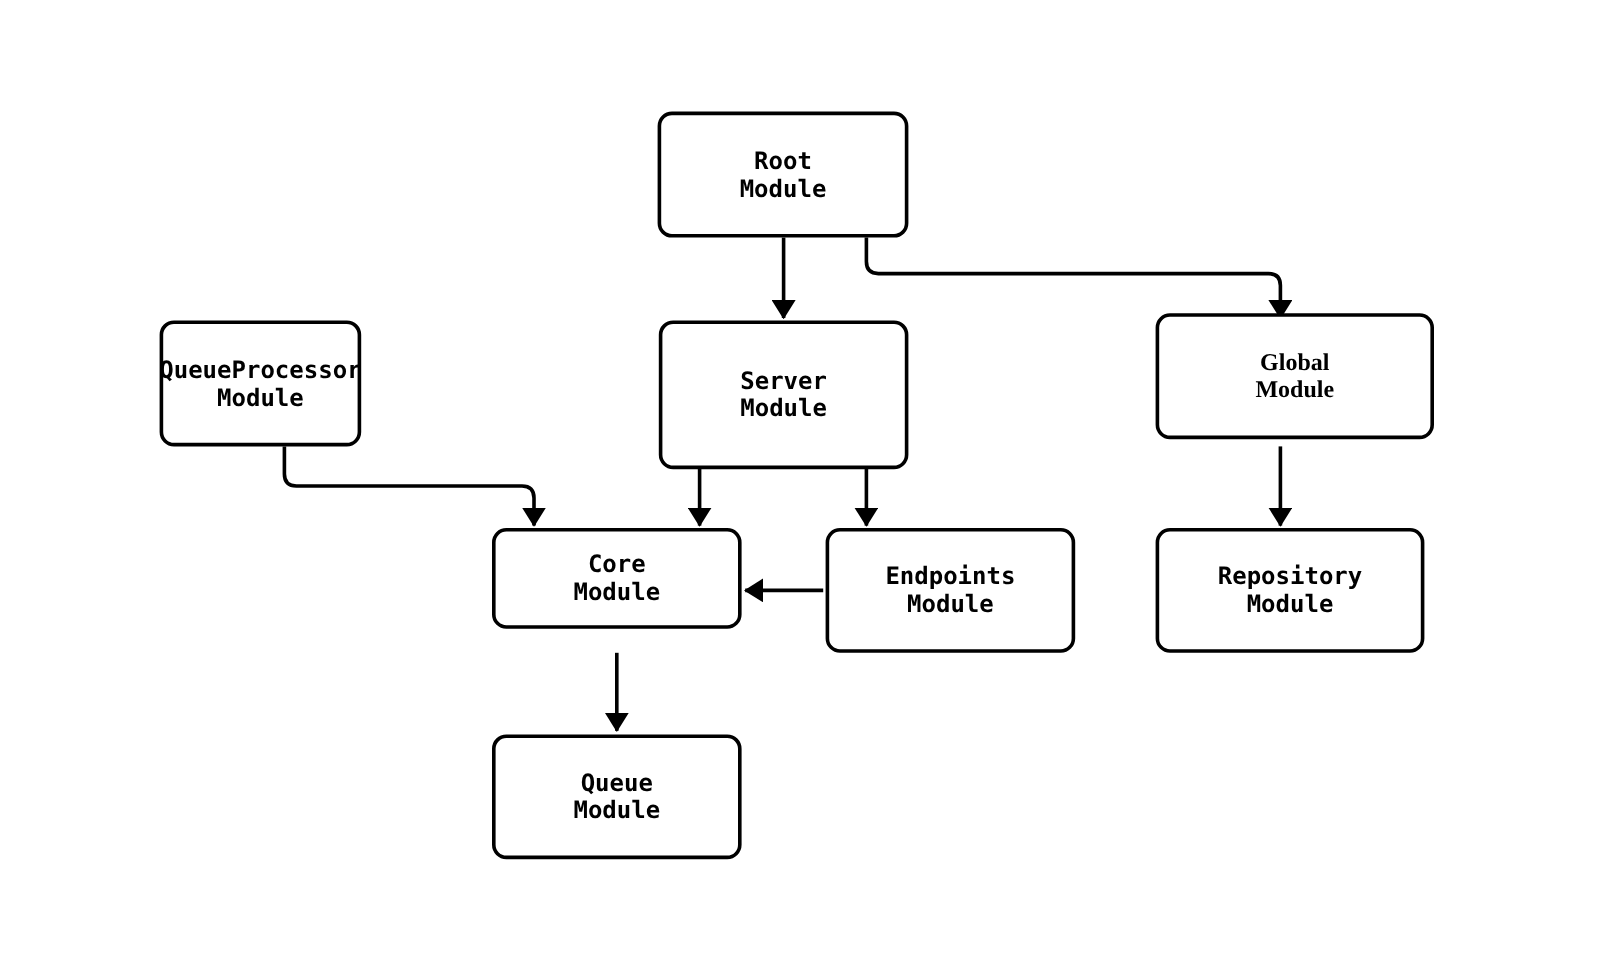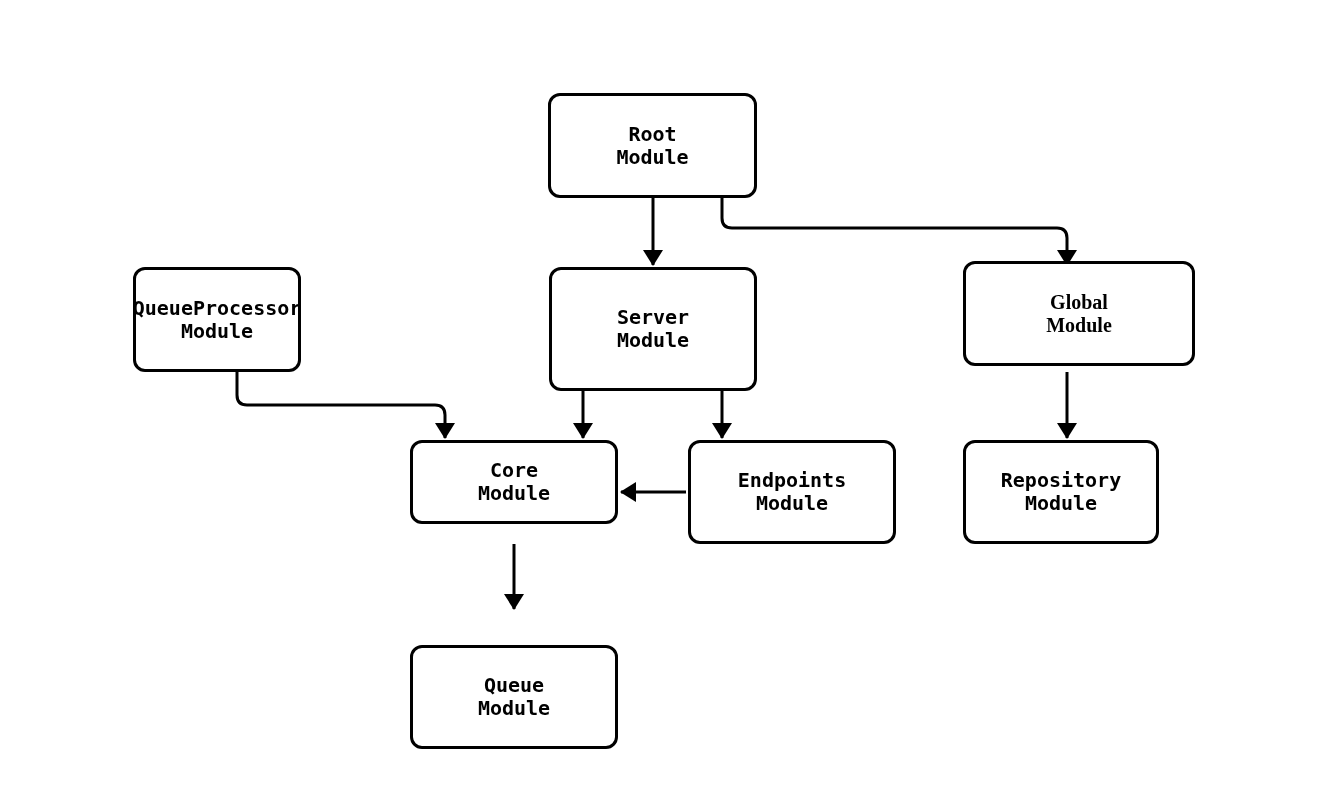--- a/index.html
+++ b/index.html
@@ -44,22 +44,22 @@
     color: #000000;
   }
   .node span { display: block; }
 
   .node-root          { left: 548px; top:  93px; width: 209px; height: 105px; }
   .node-queueprocessor{ left: 133px; top: 267px; width: 168px; height: 105px; }
   .node-server        { left: 549px; top: 267px; width: 208px; height: 124px; }
   .node-global        { left: 963px; top: 261px; width: 232px; height: 105px; font-family: Liberation Serif, serif; }
   .node-core          { left: 410px; top: 440px; width: 208px; height: 84px; }
   .node-endpoints     { left: 688px; top: 440px; width: 208px; height: 104px; }
-  .node-repository    { left: 963px; top: 440px; width: 196px; height: 104px; }
-  .node-queue         { left: 410px; top: 612px; width: 208px; height: 104px; margin-top: 33px; }
+  .node-repository    { left: 963px; top: 440px; width: 224px; height: 104px; }
+  .node-queue         { left: 410px; top: 612px; width: 208px; height: 104px; }
 </style>
 </head>
 <body>
 
 <div class="canvas">
 
   <svg class="edges-layer" width="1337" height="809" viewBox="0 0 1337 809" xmlns="http://www.w3.org/2000/svg">
     <defs>
       <marker id="arrow" viewBox="0 0 16 20" refX="15" refY="10" markerWidth="16" markerHeight="20" orient="auto" markerUnits="userSpaceOnUse">
         <path d="M0,0 L16,10 L0,20 Z" fill="#000000"></path>

